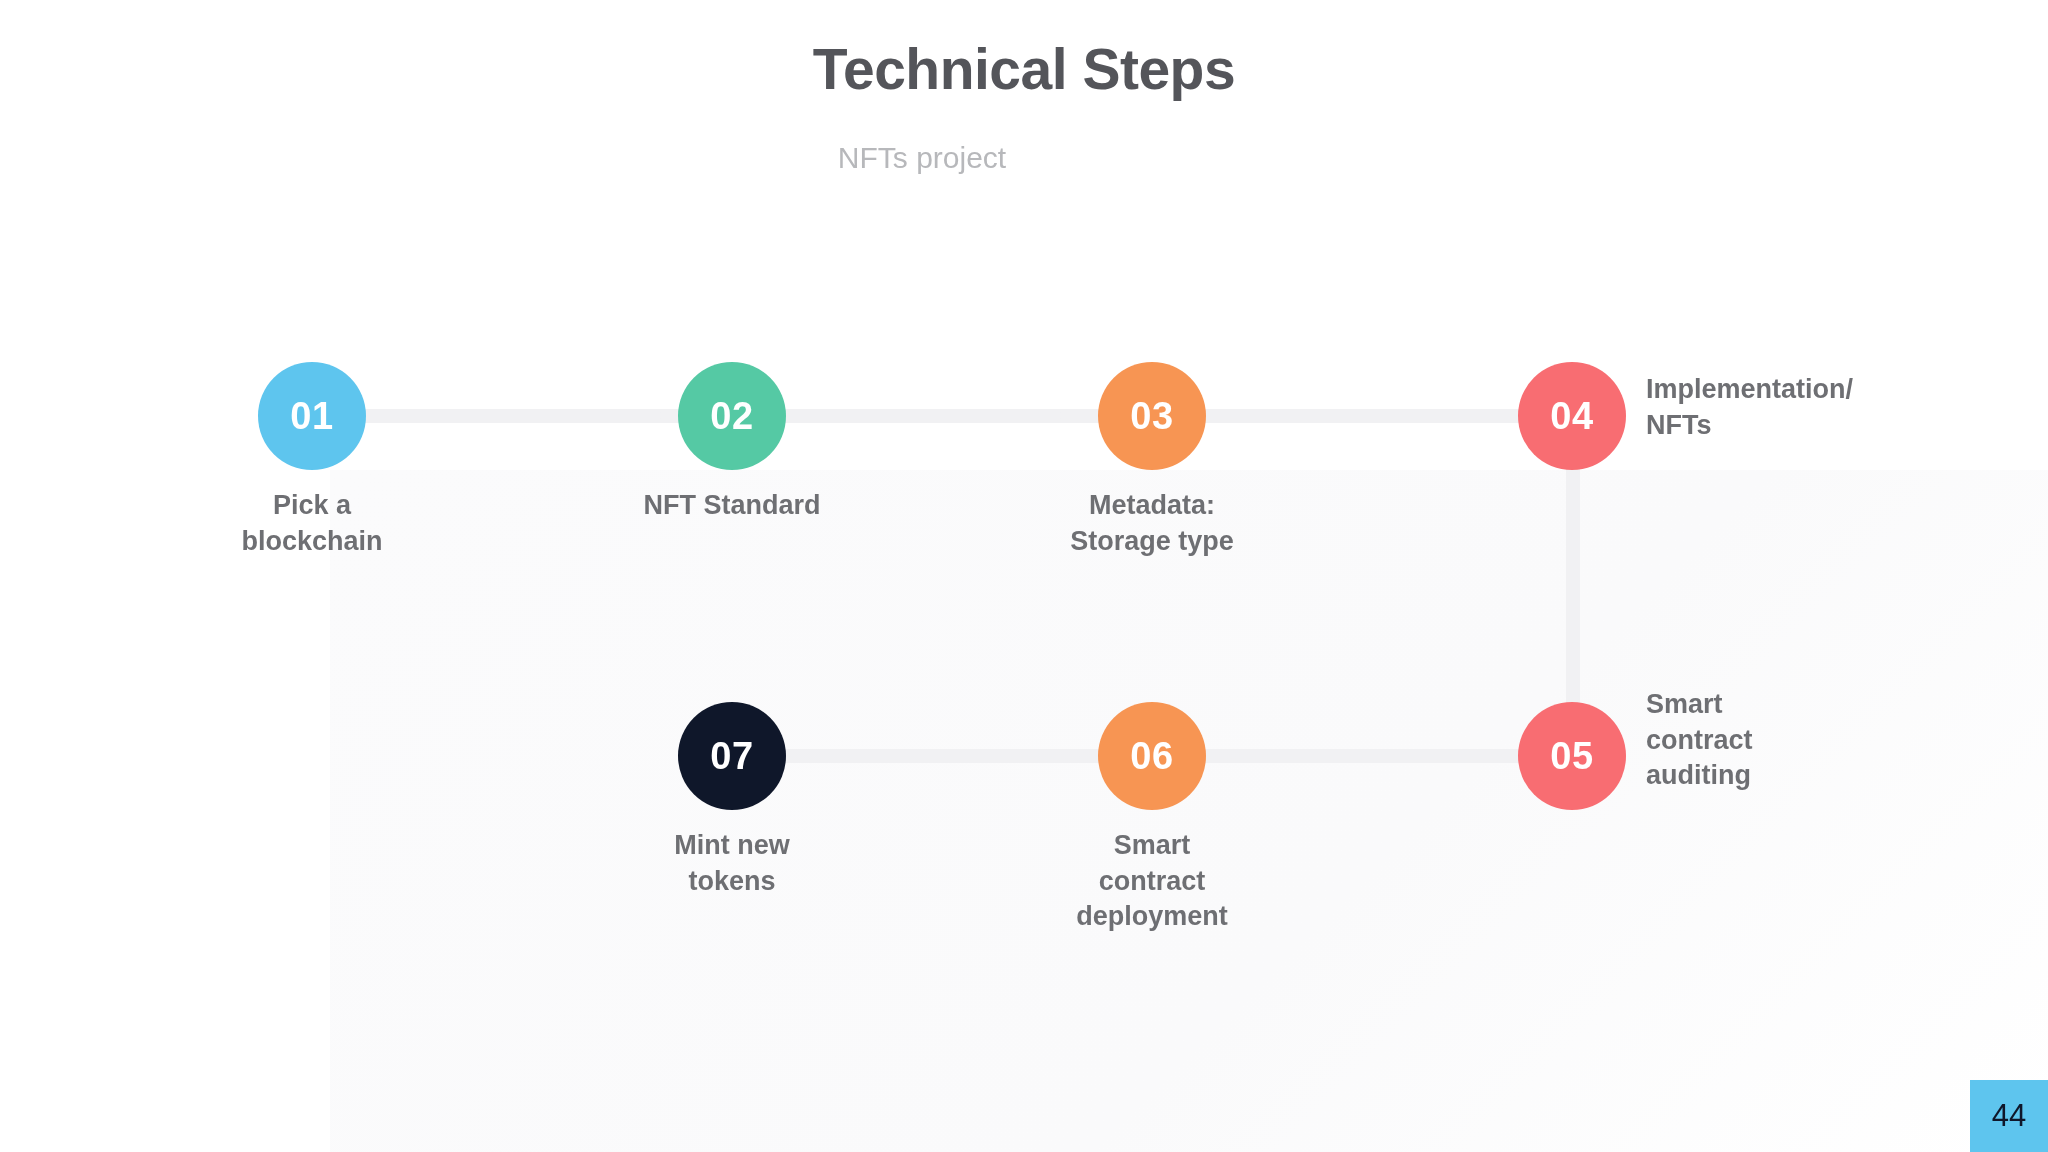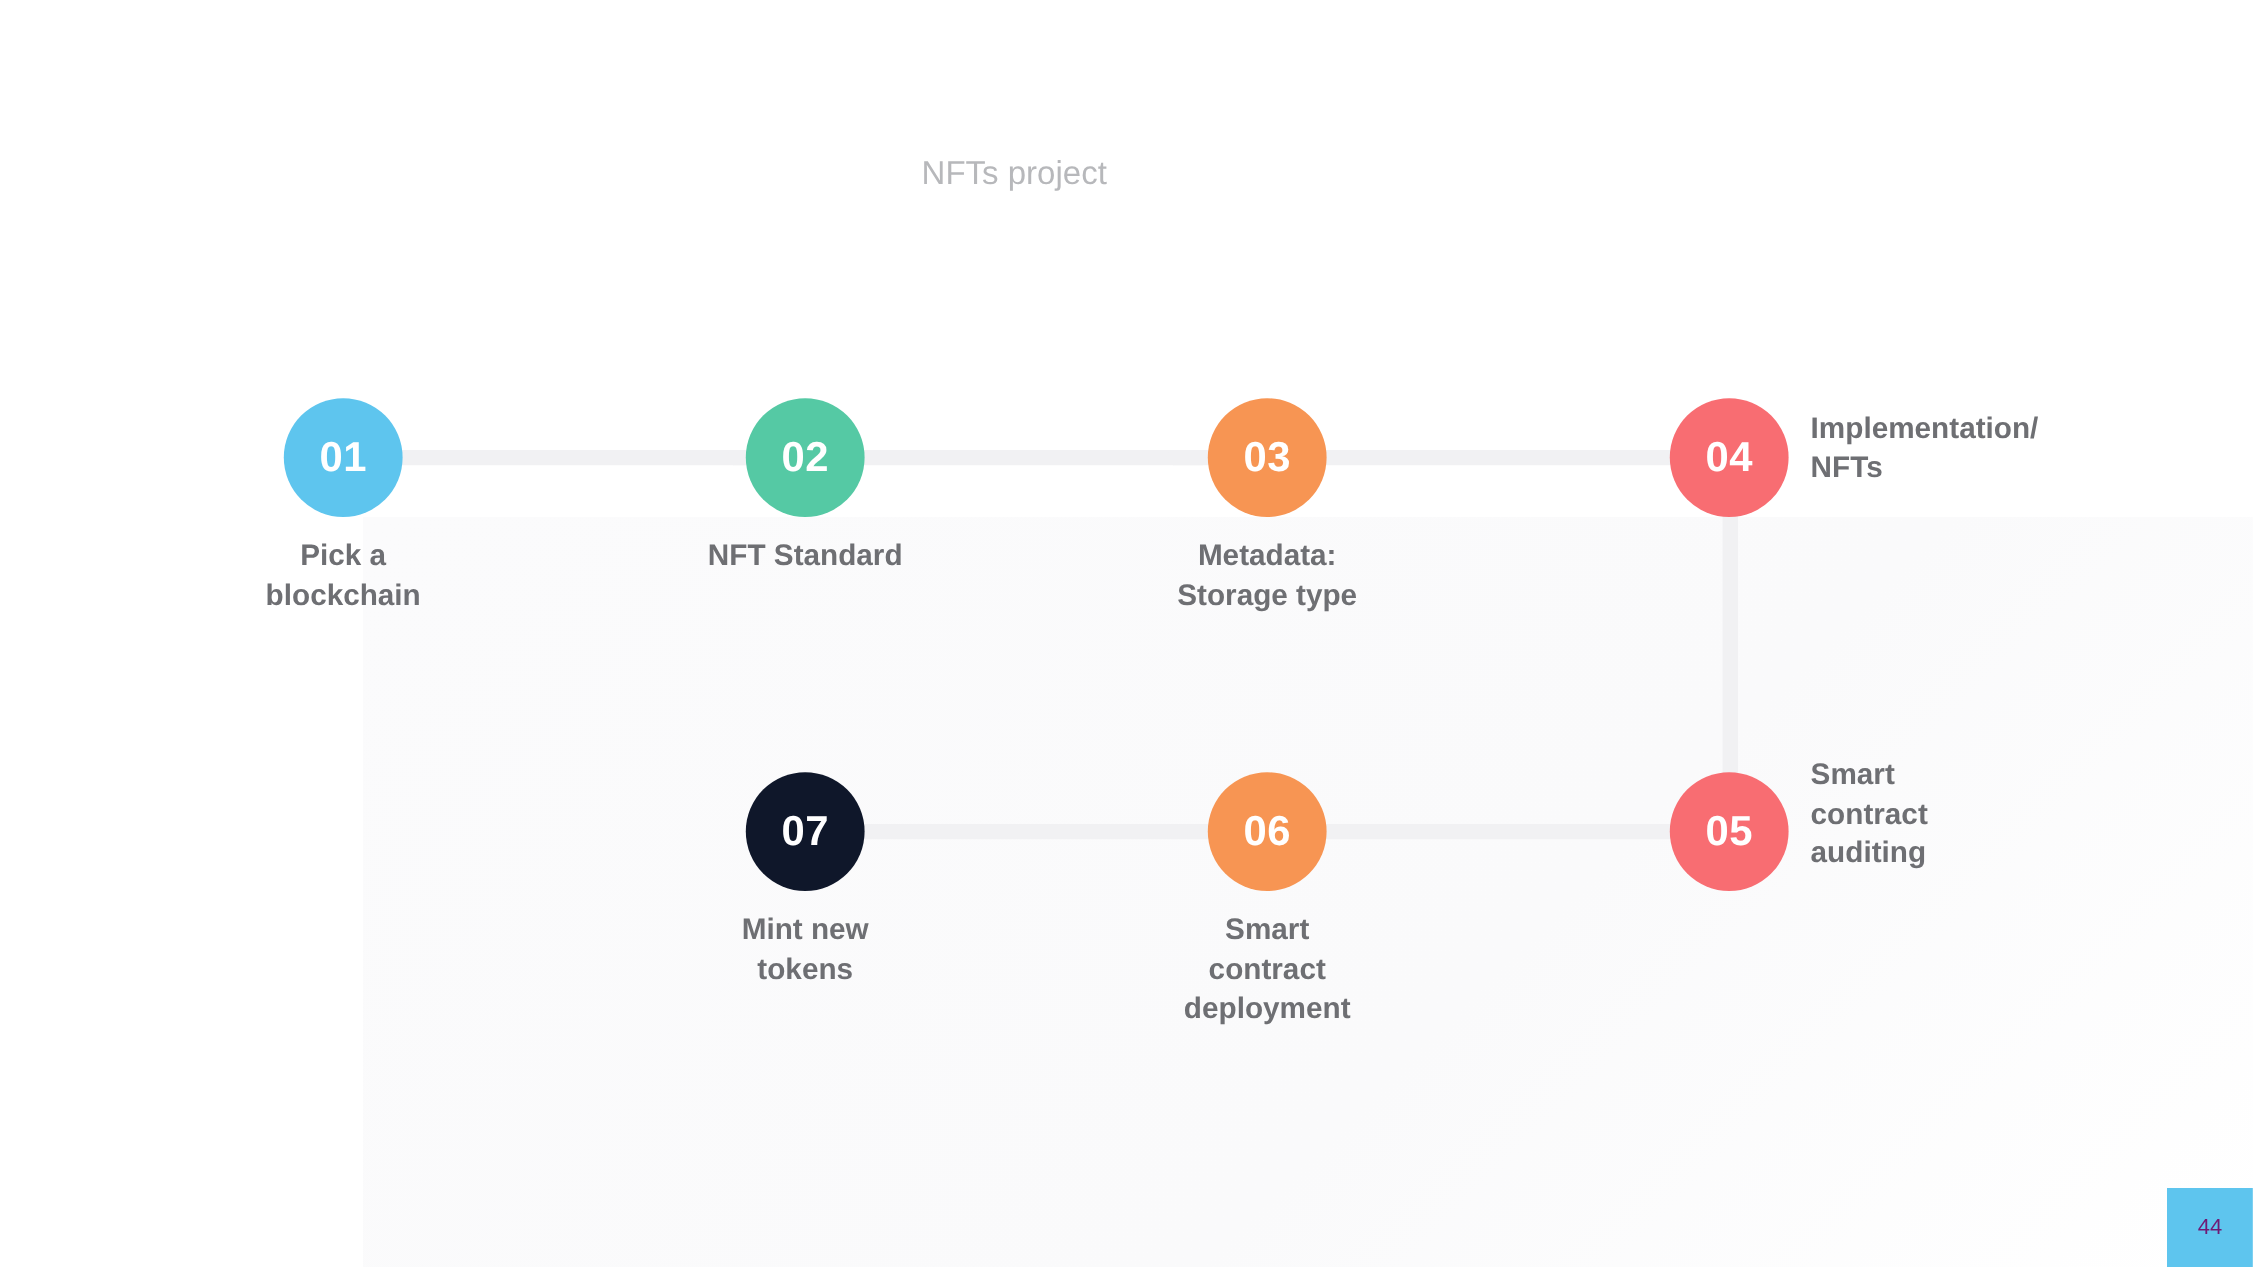--- a/index.html
+++ b/index.html
@@ -119,32 +119,33 @@
   .page-badge {
     position: absolute;
     right: 0;
     bottom: 0;
     width: 78px;
     height: 72px;
     background: #5ec5ee;
     display: flex;
     align-items: center;
     justify-content: center;
-    color: #701a75;
-    font-size: 20px;
+    color: #0f172a;
+    font-size: 31px;
     font-weight: normal;
   }
 </style>
 </head>
 <body>
 
 <div id="slide">
 
   <div class="bg-panel"></div>
 
+  <div class="title">Technical Steps</div>
   <div class="subtitle">NFTs project</div>
 
   <div class="conn-h" style="left:300px; top:409px; width:400px;"></div>
   <div class="conn-h" style="left:660px; top:409px; width:440px;"></div>
   <div class="conn-h" style="left:1060px; top:409px; width:500px;"></div>
   <div class="conn-v" style="left:1566px; top:400px; height:380px;"></div>
   <div class="conn-h" style="left:1100px; top:749px; width:470px;"></div>
   <div class="conn-h" style="left:700px; top:749px; width:440px;"></div>
 
   <div class="step" style="left:258px; top:362px;">

